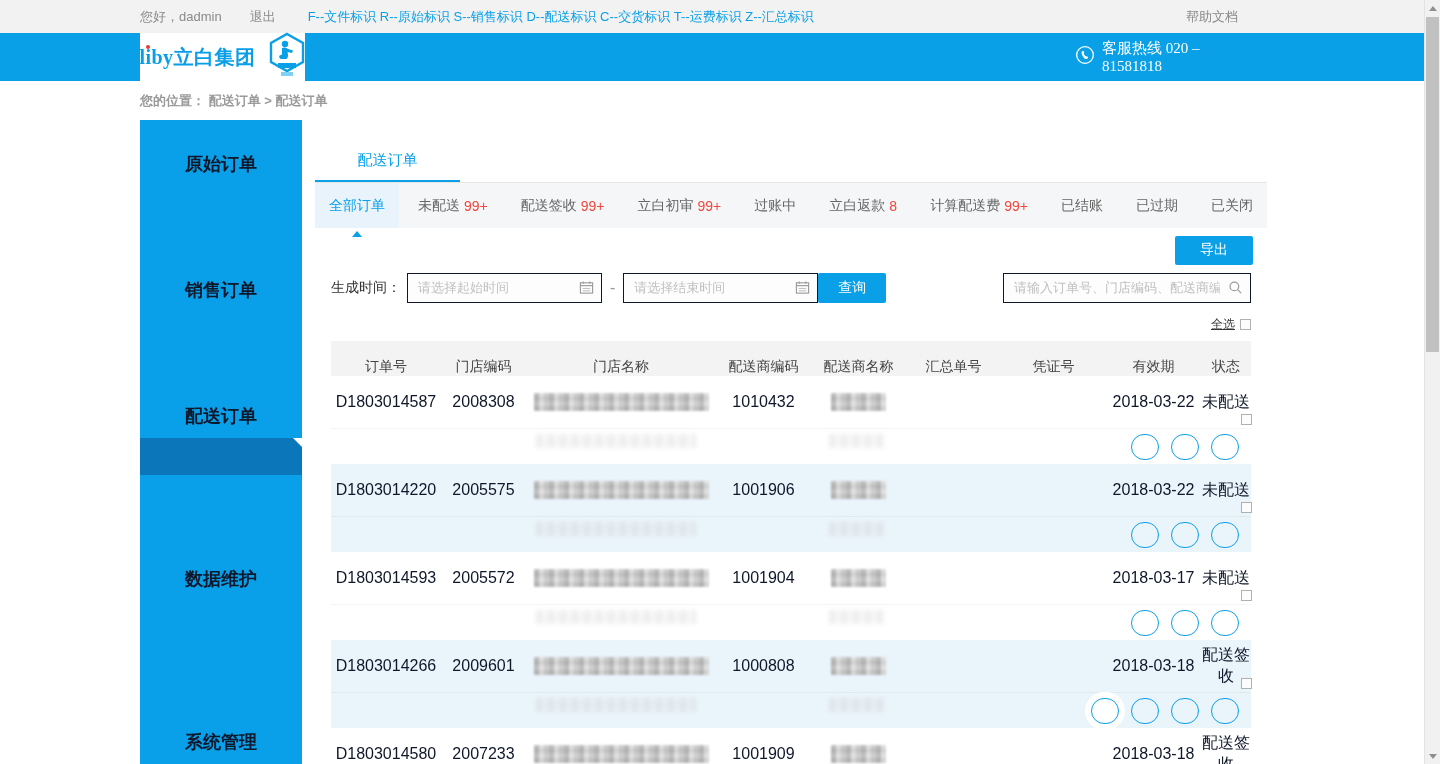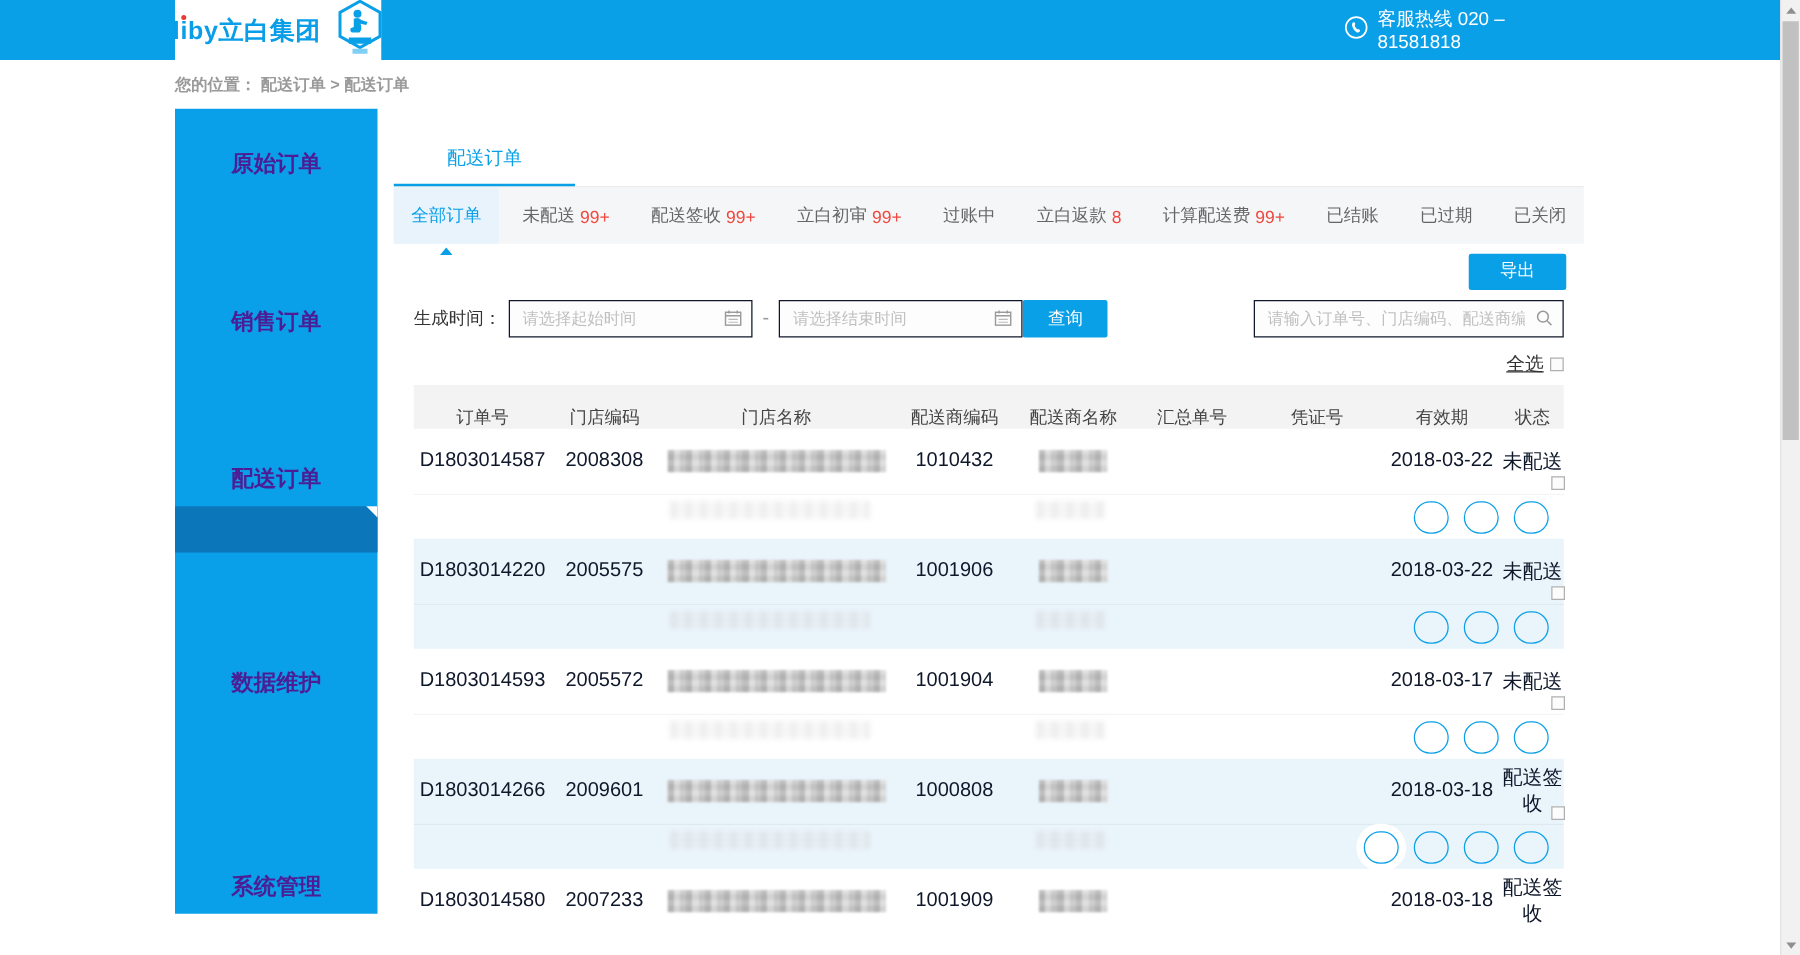--- a/index.html
+++ b/index.html
@@ -8,40 +8,40 @@
   .page { position:relative; width:1424px; height:764px; background:#fff; }
 
   
   .topbar { height:33px; background:#f2f2f2; display:flex; align-items:center;
     padding:0 186px 0 140px; font-size:13px; color:#8a8a8a; }
   .topbar .logout { margin-left:28px; color:#8a8a8a; cursor:pointer; }
   .topbar .legend { margin-left:32px; color:#0aa0e8; }
   .topbar .help { margin-left:auto; color:#8a8a8a; cursor:pointer; }
 
   
-  .header { height:48px; background:#0aa0e8; display:flex; align-items:stretch; position:relative; }
+  .header { height:48px; background:#0aa0e8; display:flex; align-items:stretch; position:relative;font-family:Liberation Serif, serif; }
   .logo-box { position:absolute; left:140px; top:0; width:165px; height:48px; background:#fff;
     display:flex; align-items:center; justify-content:center; gap:6px; cursor:pointer; }
   .logo-text { font-size:20px; font-weight:bold; color:#0a9ee8; letter-spacing:0.5px; position:relative; white-space:nowrap; }
   .logo-text .idot { position:absolute; left:7px; top:1px; width:4px; height:4px; background:#e83a30; border-radius:50%; }
   .logo-sep { width:1px; height:30px; background:#cfe6f5; }
   .nav { display:flex; align-items:center; margin-left:315px; }
   .nav-item { width:152px; text-align:center; color:#fff; font-size:16px; cursor:pointer; }
   .hotline { margin-left:auto; margin-right:164px; display:flex; align-items:center; gap:7px;
     color:#fff; font-size:15px; }
 
   
   .breadcrumb { height:39px; line-height:39px; padding-left:140px; font-size:13px; color:#9a9a9a; background:#fff;font-weight:bold; }
 
   
   .content { display:flex; align-items:flex-start; }
 
   
   .sidebar { width:162px; height:644px; background:#0aa0e9; margin-left:140px; padding-top:14px; flex:none; }
-  .side-title { height:44px; line-height:44px; margin-top:8px; text-align:center; color:#4c1d95;
+  .side-title { height:44px; line-height:44px; margin-top:8px; text-align:center; color:#0f172a;
     font-size:18px; font-weight:bold; cursor:pointer; }
   .side-item { position:relative; height:37px; line-height:37px; text-align:center;
     color:rgba(255,255,255,.88); font-size:14px; cursor:pointer; }
   .side-item.active { background:#0b76b9; color:#fff; }
   .side-item.active::after { content:""; position:absolute; top:0; right:0;
     border-top:9px solid #fff; border-left:9px solid transparent; }
 
   
   .panel { width:952px; margin-left:13px; margin-top:17px; }
 
@@ -68,21 +68,21 @@
   .date-input input, .search-input input { width:100%; height:100%; border:1px solid #0f172a; background:#fdfdfd;
     padding:0 30px 0 10px; font-size:13px; color:#555; outline:none; font-family:inherit; }
   .date-input input::placeholder, .search-input input::placeholder { color:#c0c0c0; }
   .icon-right { position:absolute; right:8px; top:7px; }
   .dash { margin:0 8px; color:#999; }
   .query-btn { width:68px; height:30px; }
   .search-input { position:relative; width:248px; height:30px; margin-left:auto; }
 
   .selectall-row { display:flex; align-items:center; justify-content:flex-end; gap:5px;
     margin-top:12px; padding-right:16px; height:18px; }
-  .selectall-label { font-size:15px; color:#333; text-decoration:underline; cursor:pointer; }
+  .selectall-label { font-size:12px; color:#333; text-decoration:underline; cursor:pointer; }
   .checkbox { width:11px; height:11px; border:1px solid #b0b0b0; background:#fcfcfc; display:inline-block; cursor:pointer; }
 
   
   .table { margin:8px 16px 0 16px; width:920px; }
   .thead { display:flex; align-items:flex-end; height:35px; background:#f3f3f3; }
   .c { display:inline-flex; justify-content:center; align-items:center; font-size:16px; color:#0f172a; text-align:center; }
   .thead .c { font-size:14px; color:#444; }
   .c1{width:110px}.c2{width:85px}.c3{width:190px}.c4{width:95px}.c5{width:95px}
   .c6{width:95px}.c7{width:105px}.c8{width:95px}.c9{width:50px}
 
@@ -114,20 +114,26 @@
   .vs-up { top:0; } .vs-down { bottom:0; }
   .vs-up::after { content:""; border-left:4px solid transparent; border-right:4px solid transparent; border-bottom:5px solid #8f8f8f; }
   .vs-down::after { content:""; border-left:4px solid transparent; border-right:4px solid transparent; border-top:5px solid #8f8f8f; }
   .vs-thumb { position:absolute; top:17px; left:1px; width:13px; height:335px; background:#c1c1c1; cursor:pointer; }
 </style>
 </head>
 <body>
 
 <div class="page">
 
+  <div class="topbar">
+    <span>您好，dadmin</span>
+    <span class="logout">退出</span>
+    <span class="legend">F--文件标识 R--原始标识 S--销售标识 D--配送标识 C--交货标识 T--运费标识 Z--汇总标识</span>
+    <span class="help">帮助文档</span>
+  </div>
 
   <div class="header">
     <div class="logo-box">
       <span class="logo-text">liby立白集团<i class="idot"></i></span>
       <span class="logo-sep"></span>
       <span>
         <svg width="38" height="46" viewBox="0 0 38 46">
           <polygon points="19,2 35,11 35,30 19,39 3,30 3,11" fill="#fff" stroke="#0aa0e8" stroke-width="2.4"></polygon>
           <circle cx="17" cy="12" r="3.2" fill="#0aa0e8"></circle>
           <path d="M14 16 q4 -1.5 6 1 l5 1.5 -1 2.5 -4.5 -1 q1.5 5 -1 7 l-5.5 0 q-2.5 -1 -1.5 -3.5 l2.5 -1 z" fill="#0aa0e8"></path>

